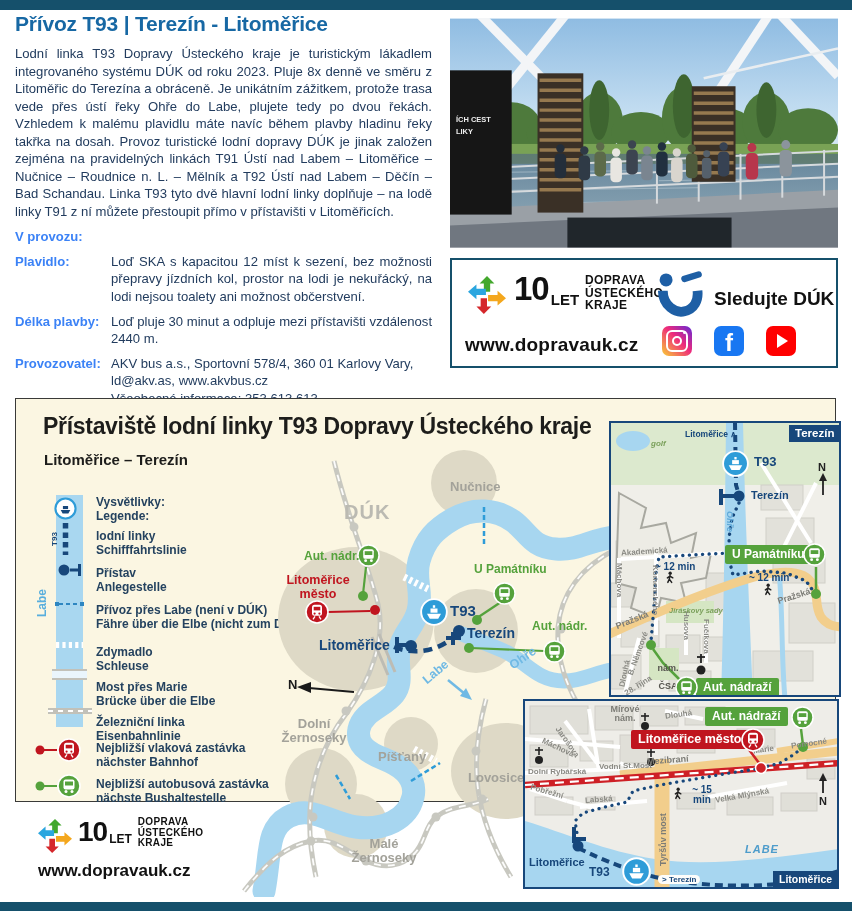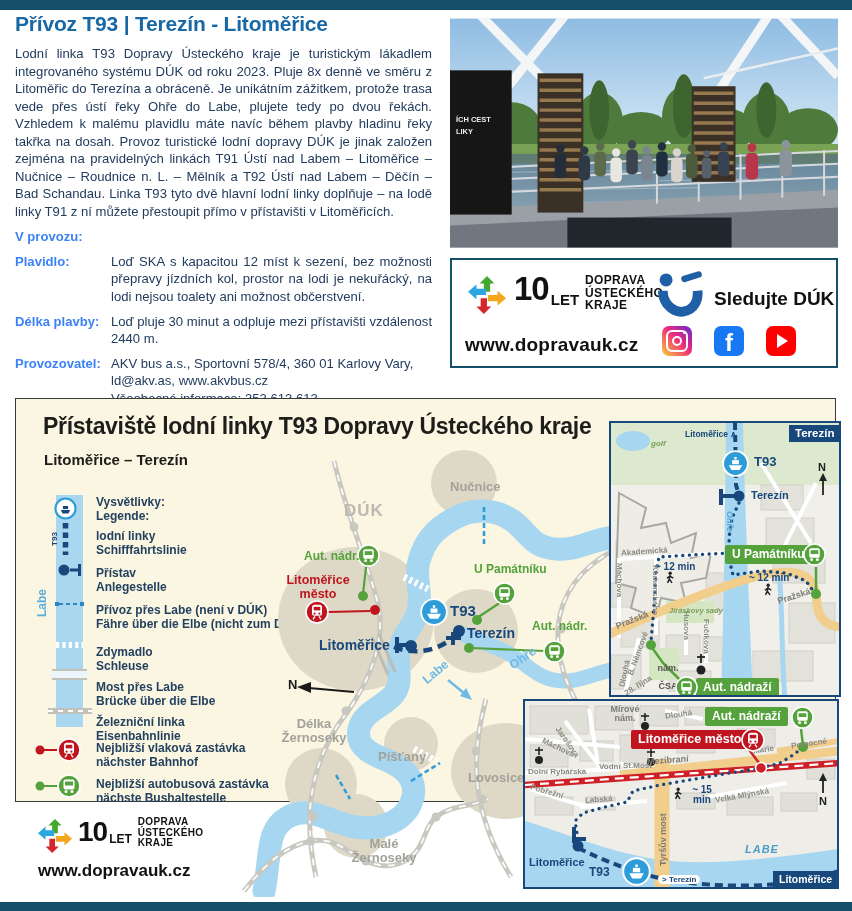--- a/index.html
+++ b/index.html
@@ -43,21 +43,21 @@
   
   .panel { position:absolute; left:15px; top:398px; width:821px; height:404px; background:#FBF6E2; border:1px solid #3a3a38; }
   .panel .ptitle { position:absolute; left:27px; top:14px; font-size:23px; font-weight:bold; color:#1D1D1B; letter-spacing:-0.3px; }
   .panel .psub { position:absolute; left:28px; top:52px; font-size:15px; font-weight:bold; color:#1D1D1B; }
 
   .leg { position:absolute; left:80px; width:215px; font-size:12px; font-weight:bold; color:#24425F; line-height:14px; white-space:nowrap; }
   .mapsvg { position:absolute; left:0; top:0; }
 
   .ml { position:absolute; font-weight:bold; white-space:nowrap; z-index:4; }
   .c-gray { color:#A3A29A; font-size:13px; }
-  .c-big { color:#BBBAB2; font-size:17px; letter-spacing:1px; }
+  .c-big { color:#BBBAB2; font-size:20px; letter-spacing:1px; }
   .c-navy { color:#17477B; font-size:14px; }
   .c-green { color:#55A23C; font-size:12px; }
   .c-red { color:#C0151F; font-size:12.5px; }
   .c-river { color:#6FB9E4; font-size:12.5px; }
   .wrap2 { white-space:normal; text-align:center; line-height:14px; }
 
   .inset { position:absolute; border:2px solid #17477B; overflow:hidden; background:#F0EFE9; z-index:5; }
   .il { position:absolute; font-weight:bold; white-space:nowrap; }
   .st { color:#8A8A84; font-size:8px; }
   .st9 { color:#7C7C76; font-size:9px; }
@@ -313,21 +313,21 @@
     </div>
     <div class="leg" style="top:204px">
       <div>Přívoz přes Labe (není v DÚK)</div>
         <div>Fähre über die Elbe (nicht zum DÚK-Tarif)</div>
     </div>
     <div class="leg" style="top:246px">
       <div>Zdymadlo</div>
         <div>Schleuse</div>
     </div>
     <div class="leg" style="top:281px">
-      <div>Most přes Labe</div>
+      <div>Most přes Marie</div>
         <div>Brücke über die Elbe</div>
     </div>
     <div class="leg" style="top:316px">
       <div>Železniční linka</div>
         <div>Eisenbahnlinie</div>
     </div>
     <div class="leg" style="top:342px">
       <div>Nejbližší vlaková zastávka</div>
         <div>nächster Bahnhof</div>
     </div>
@@ -505,21 +505,21 @@
     <span class="ml c-gray" style="left:434px;top:80px">Nučnice</span>
     <span class="ml c-green" style="left:288px;top:150px">Aut. nádr.</span>
     <span class="ml c-red wrap2" style="left:270px;top:174px;width:64px">Litoměřice město</span>
     <span class="ml c-navy" style="left:303px;top:238px">Litoměřice</span>
     <span class="ml c-navy" style="left:434px;top:203px;font-size:15px">T93</span>
     <span class="ml c-navy" style="left:451px;top:226px">Terezín</span>
     <span class="ml c-green" style="left:458px;top:163px">U Památníku</span>
     <span class="ml c-green" style="left:516px;top:220px">Aut. nádr.</span>
     <span class="ml c-river" style="left:492px;top:252px;transform:rotate(-35deg)">Ohře</span>
     <span class="ml c-river" style="left:405px;top:266px;transform:rotate(-40deg)">Labe</span>
-    <span class="ml c-gray wrap2" style="left:258px;top:318px;width:80px">Délka Žernoseky</span>
+    <span class="ml c-gray wrap2" style="left:258px;top:318px;width:80px">Dolní Žernoseky</span>
     <span class="ml c-gray" style="left:362px;top:350px">Píšťany</span>
     <span class="ml c-gray" style="left:452px;top:371px">Lovosice</span>
     <span class="ml c-gray wrap2" style="left:328px;top:438px;width:80px">Malé Žernoseky</span>
     <span class="ml" style="left:272px;top:278px;color:#1A1A1A;font-size:13px">N</span>
 
     <div class="inset" style="left:593px;top:22px;width:232px;height:276px">
       <svg width="232" height="276" viewBox="0 0 232 276">
         <rect width="232" height="276" fill="#F0EFE9"></rect>
         <rect x="0" y="0" width="232" height="62" fill="#DCE9CE"></rect>
         <ellipse cx="22" cy="18" rx="17" ry="10" fill="#A7D6F0"></ellipse>

